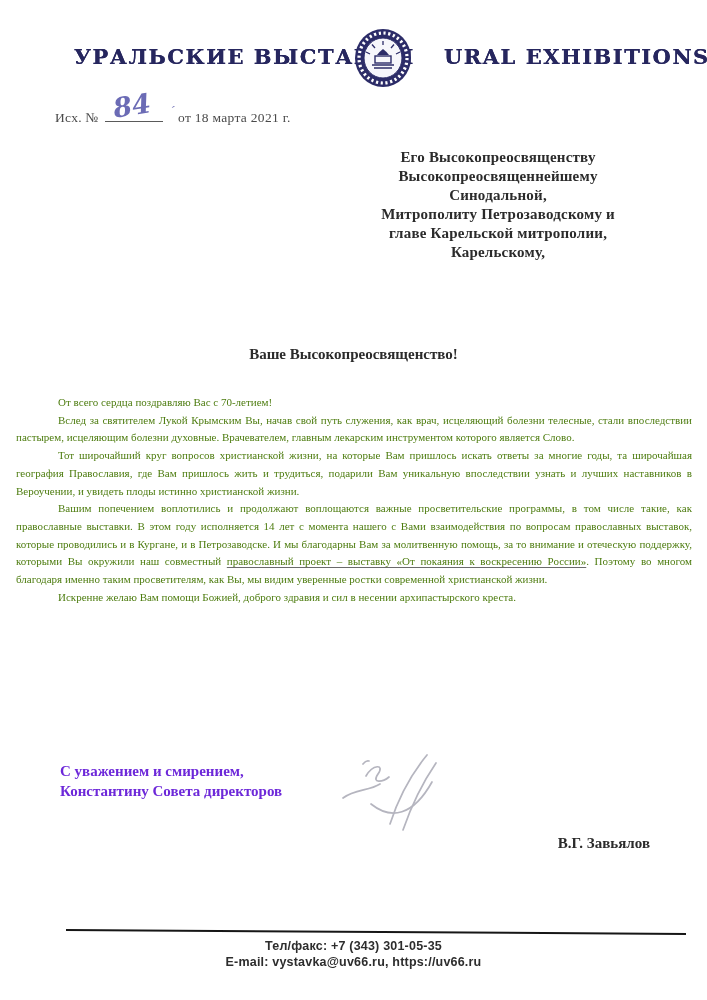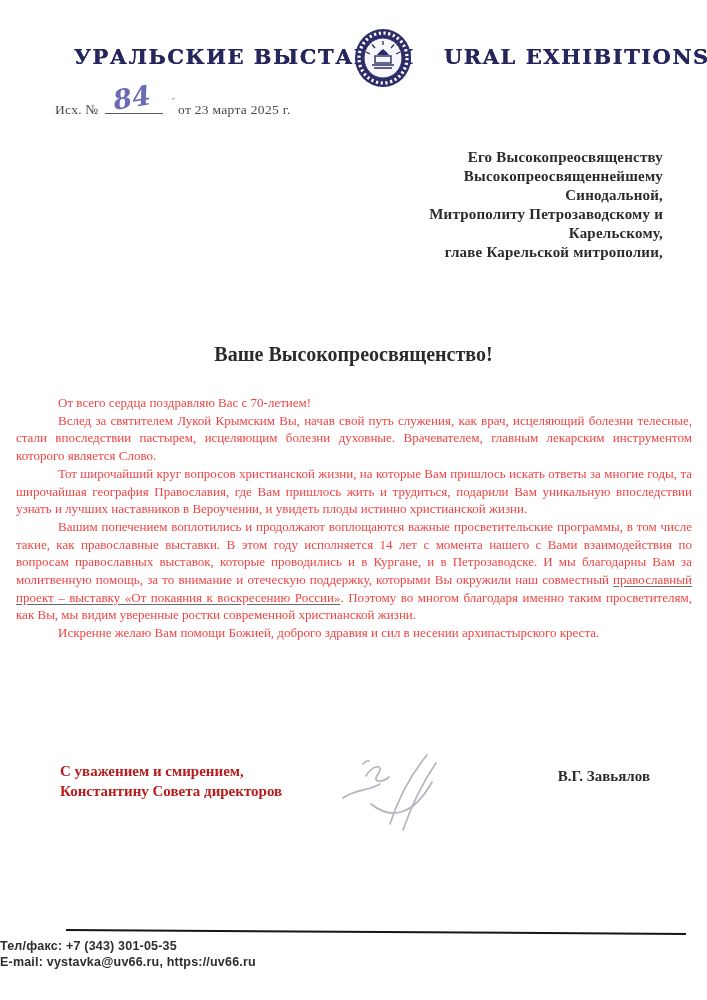--- a/index.html
+++ b/index.html
@@ -15,68 +15,68 @@
     font-family:"DejaVu Serif", serif;font-weight:bold;
     font-size:21px;letter-spacing:1.5px;color:#26265e;
     text-shadow:0 0 .4px #26265e;
     white-space:nowrap;
   }
   .title-ru{left:74px;}
   .title-en{left:444px;}
   .logo{position:absolute;left:353px;top:27px;width:60px;height:62px;}
   
   .refline{
-    position:absolute;left:55px;top:98px;font-size:13.5px;color:#4a4a4a;
+    position:absolute;left:55px;top:106px;font-size:13.5px;color:#4a4a4a;
     letter-spacing:.3px;white-space:nowrap;
   }
   .ref-blank{
     display:inline-block;position:relative;width:58px;height:15px;
     border-bottom:1.5px solid #5a5a5a;margin:0 8px 0 6px;vertical-align:baseline;
   }
   .hand-number{
     position:absolute;left:8px;top:-16px;
     font-style:italic;font-size:27px;font-weight:bold;color:#6b6bb5;
     transform:rotate(-9deg);font-family:"DejaVu Serif", serif;
   }
   .pen-tick{color:#8a8ac2;font-size:15px;position:relative;top:-6px;margin-right:2px;}
   
   .addressee{
     position:absolute;right:44px;top:148px;width:330px;
-    text-align:right;font-weight:bold;color:#2b2b2b;
+    text-align:center;font-weight:bold;color:#2b2b2b;
     font-size:15px;line-height:19px;letter-spacing:.2px;
   }
   
   .salutation{
     position:absolute;left:0;top:344px;width:707px;text-align:center;
-    font-weight:bold;font-size:20px;line-height:20px;color:#2b2b2b;
+    font-weight:bold;font-size:15px;line-height:20px;color:#2b2b2b;
   }
   
   .body-block{
     position:absolute;left:16px;top:394px;width:676px;
-    font-size:13px;line-height:17.7px;text-align:justify;color:#ef4444;
+    font-size:11px;line-height:17.7px;text-align:justify;color:#4d7c0f;
   }
   .body-block p{margin:0;text-indent:42px;}
   .body-block u{text-decoration-color:#6a6a6a;text-underline-offset:2px;}
   
   .closing{
     position:absolute;left:60px;top:762px;
-    font-weight:bold;font-size:15px;line-height:19.5px;color:#b91c1c;
+    font-weight:bold;font-size:15px;line-height:19.5px;color:#6d28d9;
   }
   .sig-svg{position:absolute;left:333px;top:742px;}
   .signer{
-    position:absolute;right:57px;top:768px;
+    position:absolute;right:57px;top:835px;
     font-weight:bold;font-size:15px;color:#2b2b2b;
   }
   
   .footer-rule{
     position:absolute;left:66px;top:931px;width:620px;height:2px;
     background:#161616;transform:rotate(.35deg);
   }
   .footer-text{
-    position:absolute;left:0;top:939px;width:707px;
+    position:absolute;left:0;top:939px;width:707px;text-align:center;
     font-family:"Liberation Sans", sans-serif;font-weight:bold;
     font-size:12.5px;line-height:15.5px;color:#2d2d2d;letter-spacing:.2px;
   }
 </style>
 </head>
 <body>
 
 <div class="page">
 
   <div class="title-ru">УРАЛЬСКИЕ ВЫСТАВКИ</div>
@@ -92,30 +92,30 @@
 
       <path d="M30 22 q4 3 6 6 h-12 q2 -3 6 -6 z" fill="#2c2c68"></path>
       <rect x="22" y="29" width="16" height="7" fill="none" stroke="#2c2c68" stroke-width="1.4"></rect>
       <path d="M19 38 h22 M21 41 h18" stroke="#2c2c68" stroke-width="1.6" fill="none"></path>
     </svg>
   </div>
 
   <div class="title-en">URAL EXHIBITIONS</div>
 
   <div class="refline">
-    <span>Исх. №</span><span class="ref-blank"><span class="hand-number">84</span></span><span class="pen-tick">ˊ</span><span>от 23 марта  2025 г.</span>
+    <span>Исх. №</span><span class="ref-blank"><span class="hand-number">84</span></span><span class="pen-tick">ˊ</span><span>от 18 марта  2021 г.</span>
   </div>
 
   <div class="addressee">
     <div>Его Высокопреосвященству</div>
     <div>Высокопреосвященнейшему</div>
     <div>Синодальной,</div>
     <div>Митрополиту Петрозаводскому и</div>
+    <div>главе Карельской митрополии,</div>
     <div>Карельскому,</div>
-    <div>главе Карельской митрополии,</div>
   </div>
 
   <div class="salutation">
     <div>Ваше Высокопреосвященство!</div>
   </div>
 
   <div class="body-block">
     <p>От всего сердца поздравляю Вас с 70-летием!</p>
     <p>Вслед за святителем Лукой Крымским Вы, начав свой путь служения, как врач, исцеляющий болезни телесные, стали впоследствии пастырем, исцеляющим болезни духовные. Врачевателем, главным лекарским инструментом которого является Слово.</p>
     <p>Тот широчайший круг вопросов христианской жизни, на которые Вам пришлось искать ответы за многие годы, та широчайшая география Православия, где Вам пришлось жить и трудиться, подарили Вам уникальную впоследствии узнать и лучших наставников в Вероучении, и увидеть плоды истинно христианской жизни.</p>

